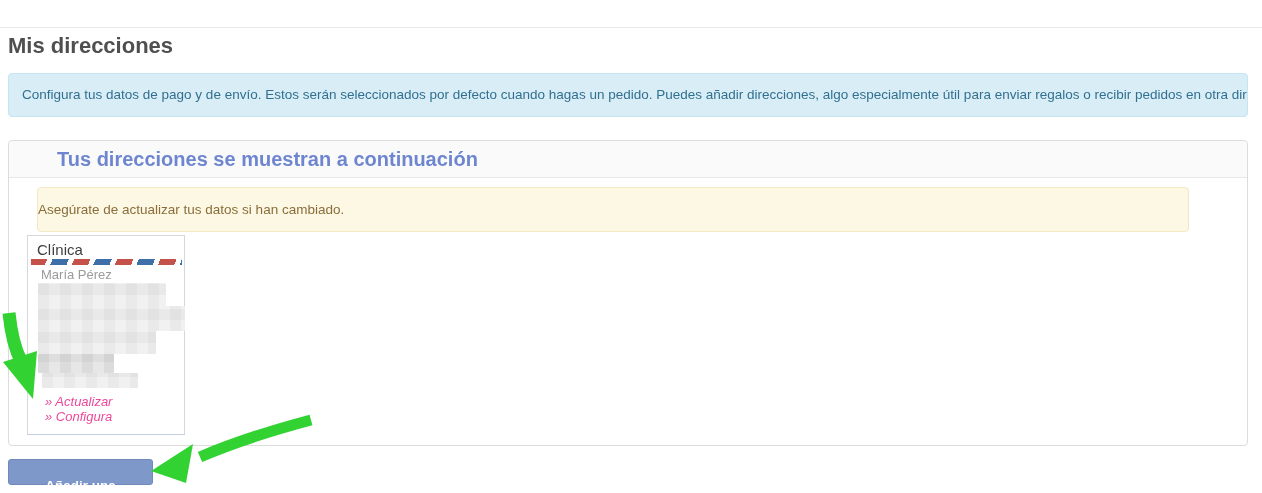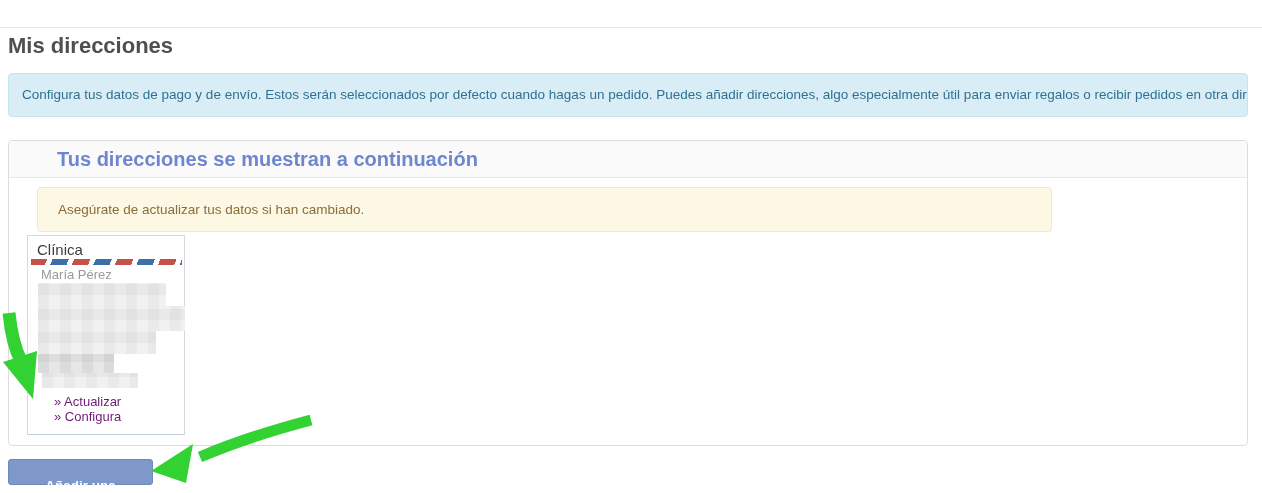--- a/index.html
+++ b/index.html
@@ -23,23 +23,23 @@
 
   
   .panel{position:absolute;left:8px;top:140px;width:1240px;height:306px;box-sizing:border-box;
     background:#fff;border:1px solid #dcdcdc;border-radius:4px;}
   .panel-header{position:absolute;left:0;top:0;right:0;height:36px;background:#fafafa;
     border-bottom:1px solid #e8e8e8;border-radius:4px 4px 0 0;}
   .panel-header .panel-title{position:absolute;left:48px;top:0;line-height:36px;
     font-size:20px;font-weight:bold;color:#6e86cf;}
 
   
-  .alert-warning{position:absolute;left:28px;top:46px;width:1015px;height:45px;box-sizing:border-box;
+  .alert-warning{position:absolute;left:28px;top:46px;width:1152px;height:45px;box-sizing:border-box;
     background:#fcf8e3;border:1px solid #f3e8c6;border-radius:4px;
-    color:#8a6d3b;font-size:13.5px;line-height:43px;padding-left:20px;white-space:nowrap;overflow:hidden;}
+    color:#8a6d3b;font-size:13.5px;line-height:43px;white-space:nowrap;overflow:hidden;}
 
   
   .address-card{position:absolute;left:18px;top:94px;width:158px;height:200px;box-sizing:border-box;
     background:#fff;border:1px solid #d4d7dc;border-bottom-color:#c3cede;}
   .card-title{position:absolute;left:9px;top:5px;font-size:15px;color:#3d3d3d;}
   .airmail{position:absolute;left:3px;right:2px;top:23px;height:6px;
     background:repeating-linear-gradient(112deg,
       #c4524a 0 15px, rgba(0,0,0,0) 15px 20px,
       #3f6fa8 20px 35px, rgba(0,0,0,0) 35px 40px);}
   .card-name{position:absolute;left:13px;top:31px;font-size:13px;color:#9b9b9b;}
@@ -48,21 +48,21 @@
       repeating-linear-gradient(90deg, rgba(0,0,0,0.030) 0 11px, rgba(0,0,0,0) 11px 22px),
       repeating-linear-gradient(0deg, #f1f1f1 0 11px, #e9e9e9 11px 22px);}
   .redacted.r1{left:10px;top:47px;width:128px;height:23px;}
   .redacted.r2{left:10px;top:70px;width:147px;height:25px;}
   .redacted.r3{left:10px;top:95px;width:118px;height:23px;}
   .redacted.r4{left:10px;top:118px;width:76px;height:19px;
       background-image:
       repeating-linear-gradient(90deg, rgba(0,0,0,0.05) 0 11px, rgba(0,0,0,0) 11px 22px),
       repeating-linear-gradient(0deg, #e7e7e7 0 11px, #dedede 11px 22px);}
   .redacted.r5{left:14px;top:137px;width:96px;height:15px;}
-  .card-link{position:absolute;left:26px;font-size:13px;color:#701a75;text-decoration:none;cursor:pointer;white-space:nowrap;}
+  .card-link{position:absolute;left:17px;font-size:13px;color:#ec4899;text-decoration:none;cursor:pointer;white-space:nowrap;font-style:italic;}
   .card-link.update{top:158px;}
   .card-link.delete{top:173px;}
 
   
   .add-btn{position:absolute;left:8px;top:459px;width:145px;height:21px;box-sizing:border-box;
     background:#7e98ca;border:1px solid #7089bd;border-radius:3px;
     color:#ffffff;font-weight:bold;font-size:13.5px;text-align:center;line-height:28px;
     font-family:"Liberation Sans", sans-serif;cursor:pointer;padding:12px;}
 
   

